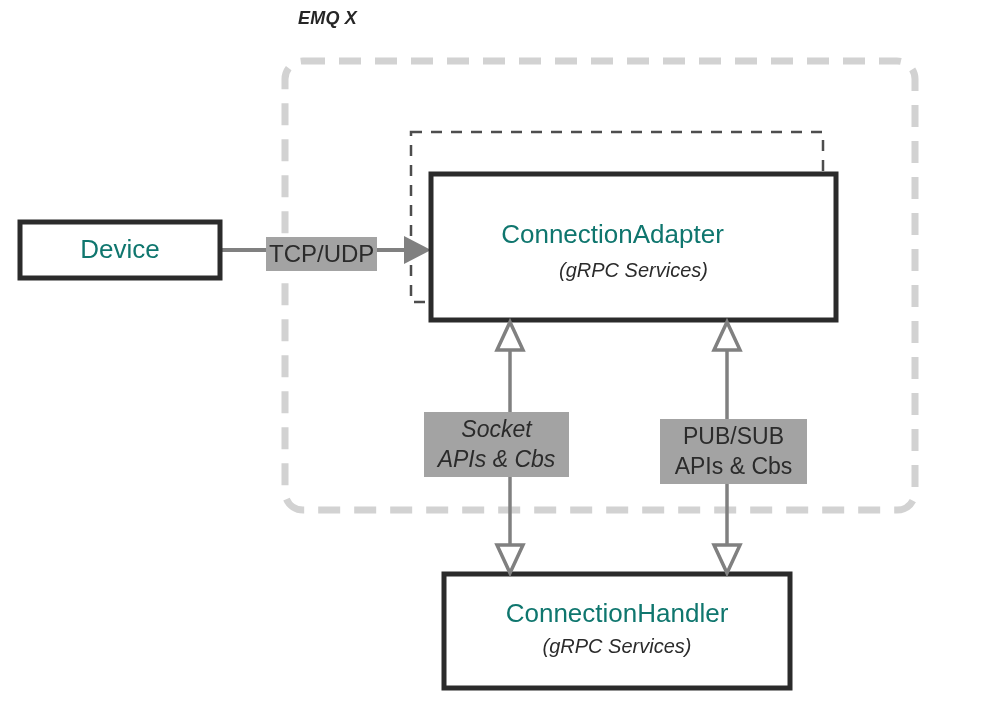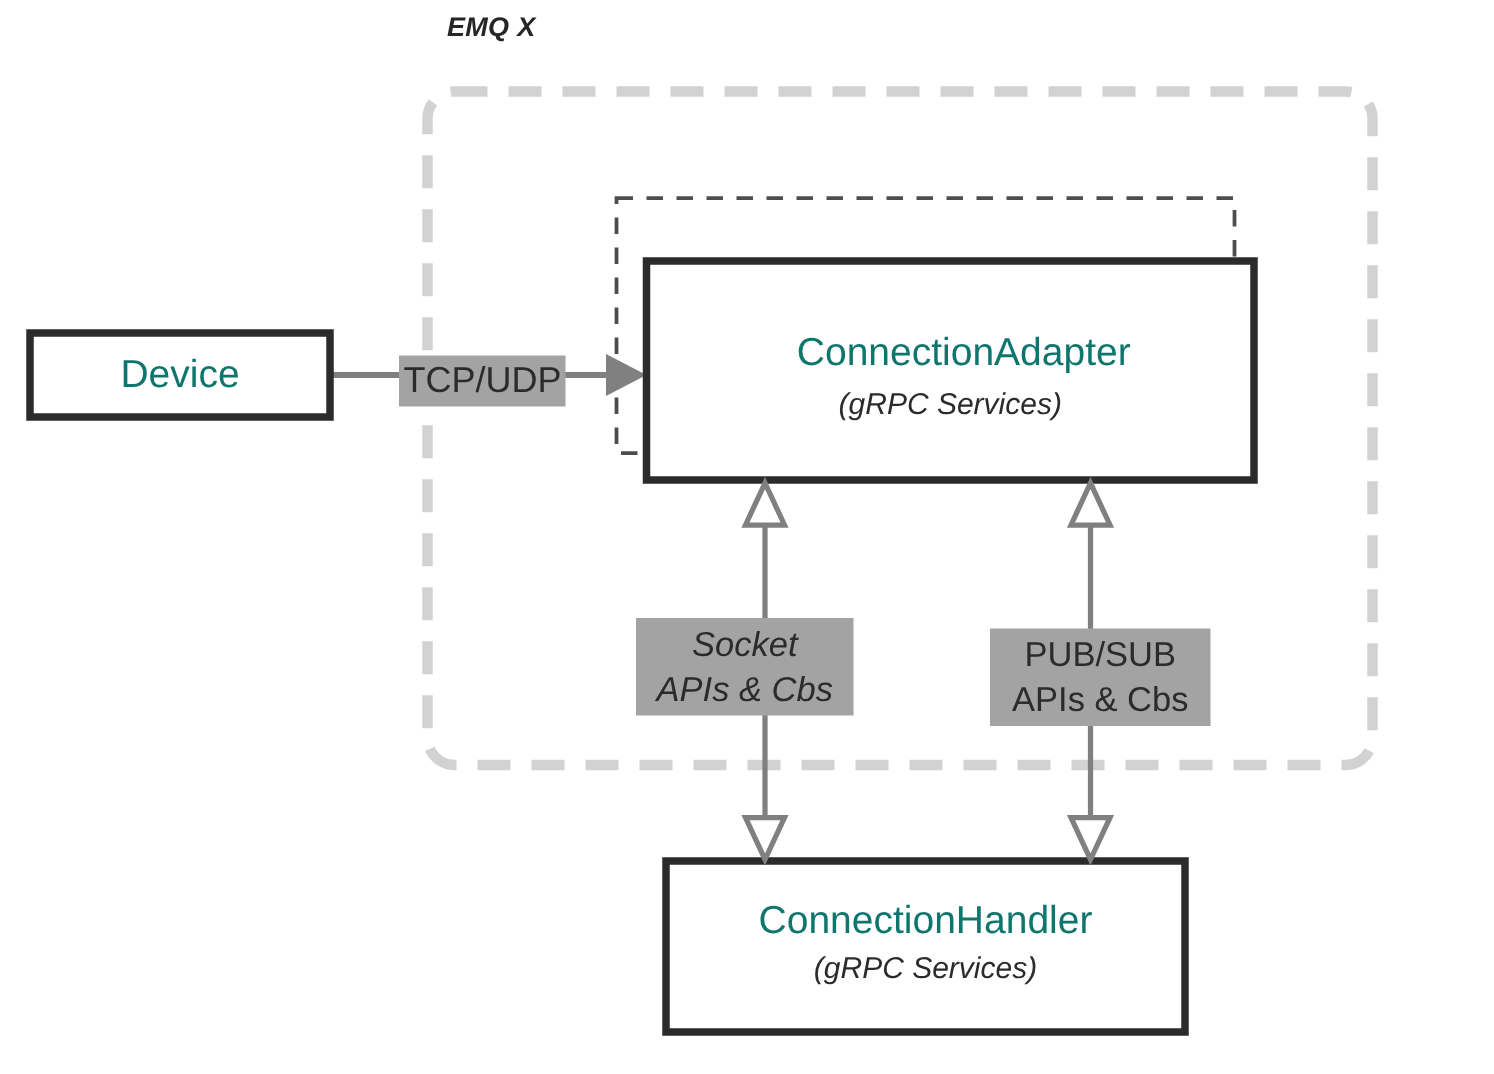--- a/index.html
+++ b/index.html
@@ -61,21 +61,21 @@
     white-space: nowrap;
   }
 
   #device-label {
     left: 20px;
     top: 234px;
     width: 200px;
     font-size: 26px;
   }
 
-  #adapter-title { left: 440px; top: 219px; width: 405px; }
+  #adapter-title { left: 410px; top: 219px; width: 405px; }
   #adapter-sub   { left: 431px; top: 259px; width: 405px; }
 
   #handler-title { left: 444px; top: 598px; width: 346px; }
   #handler-sub   { left: 444px; top: 635px; width: 346px; }
 
   
   .edge-label {
     position: absolute;
     text-align: center;
     font-size: 23px;

